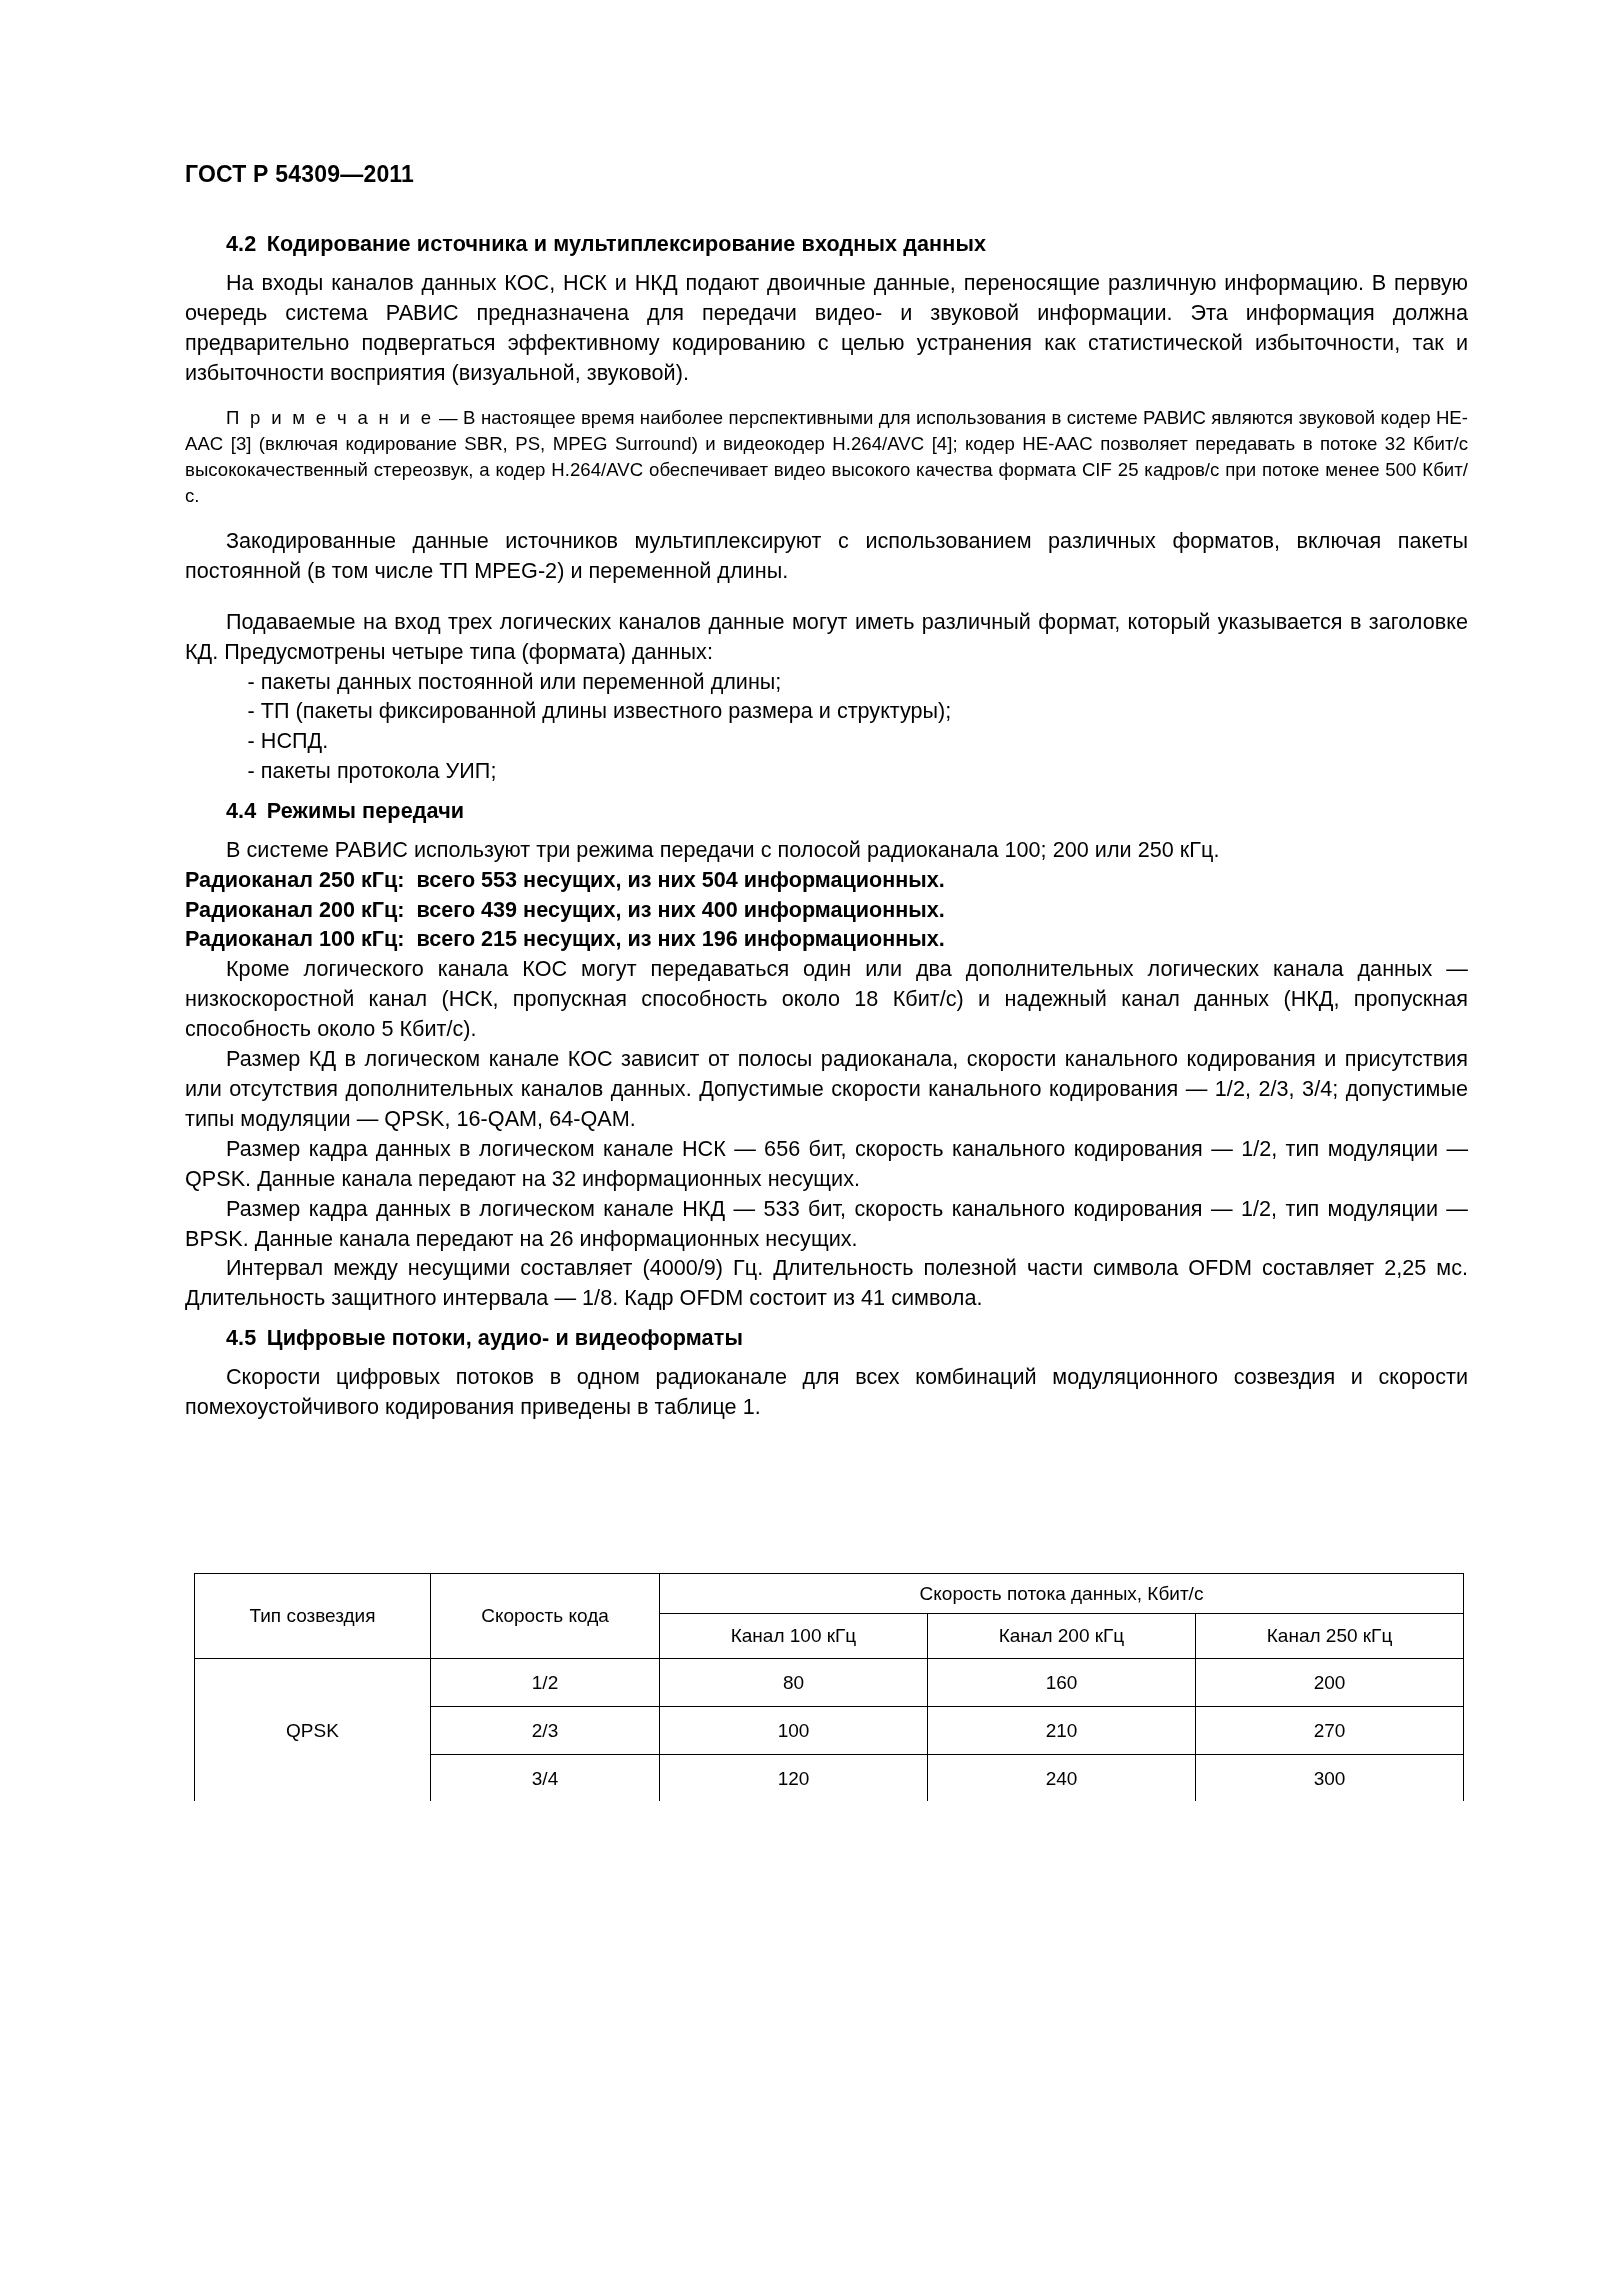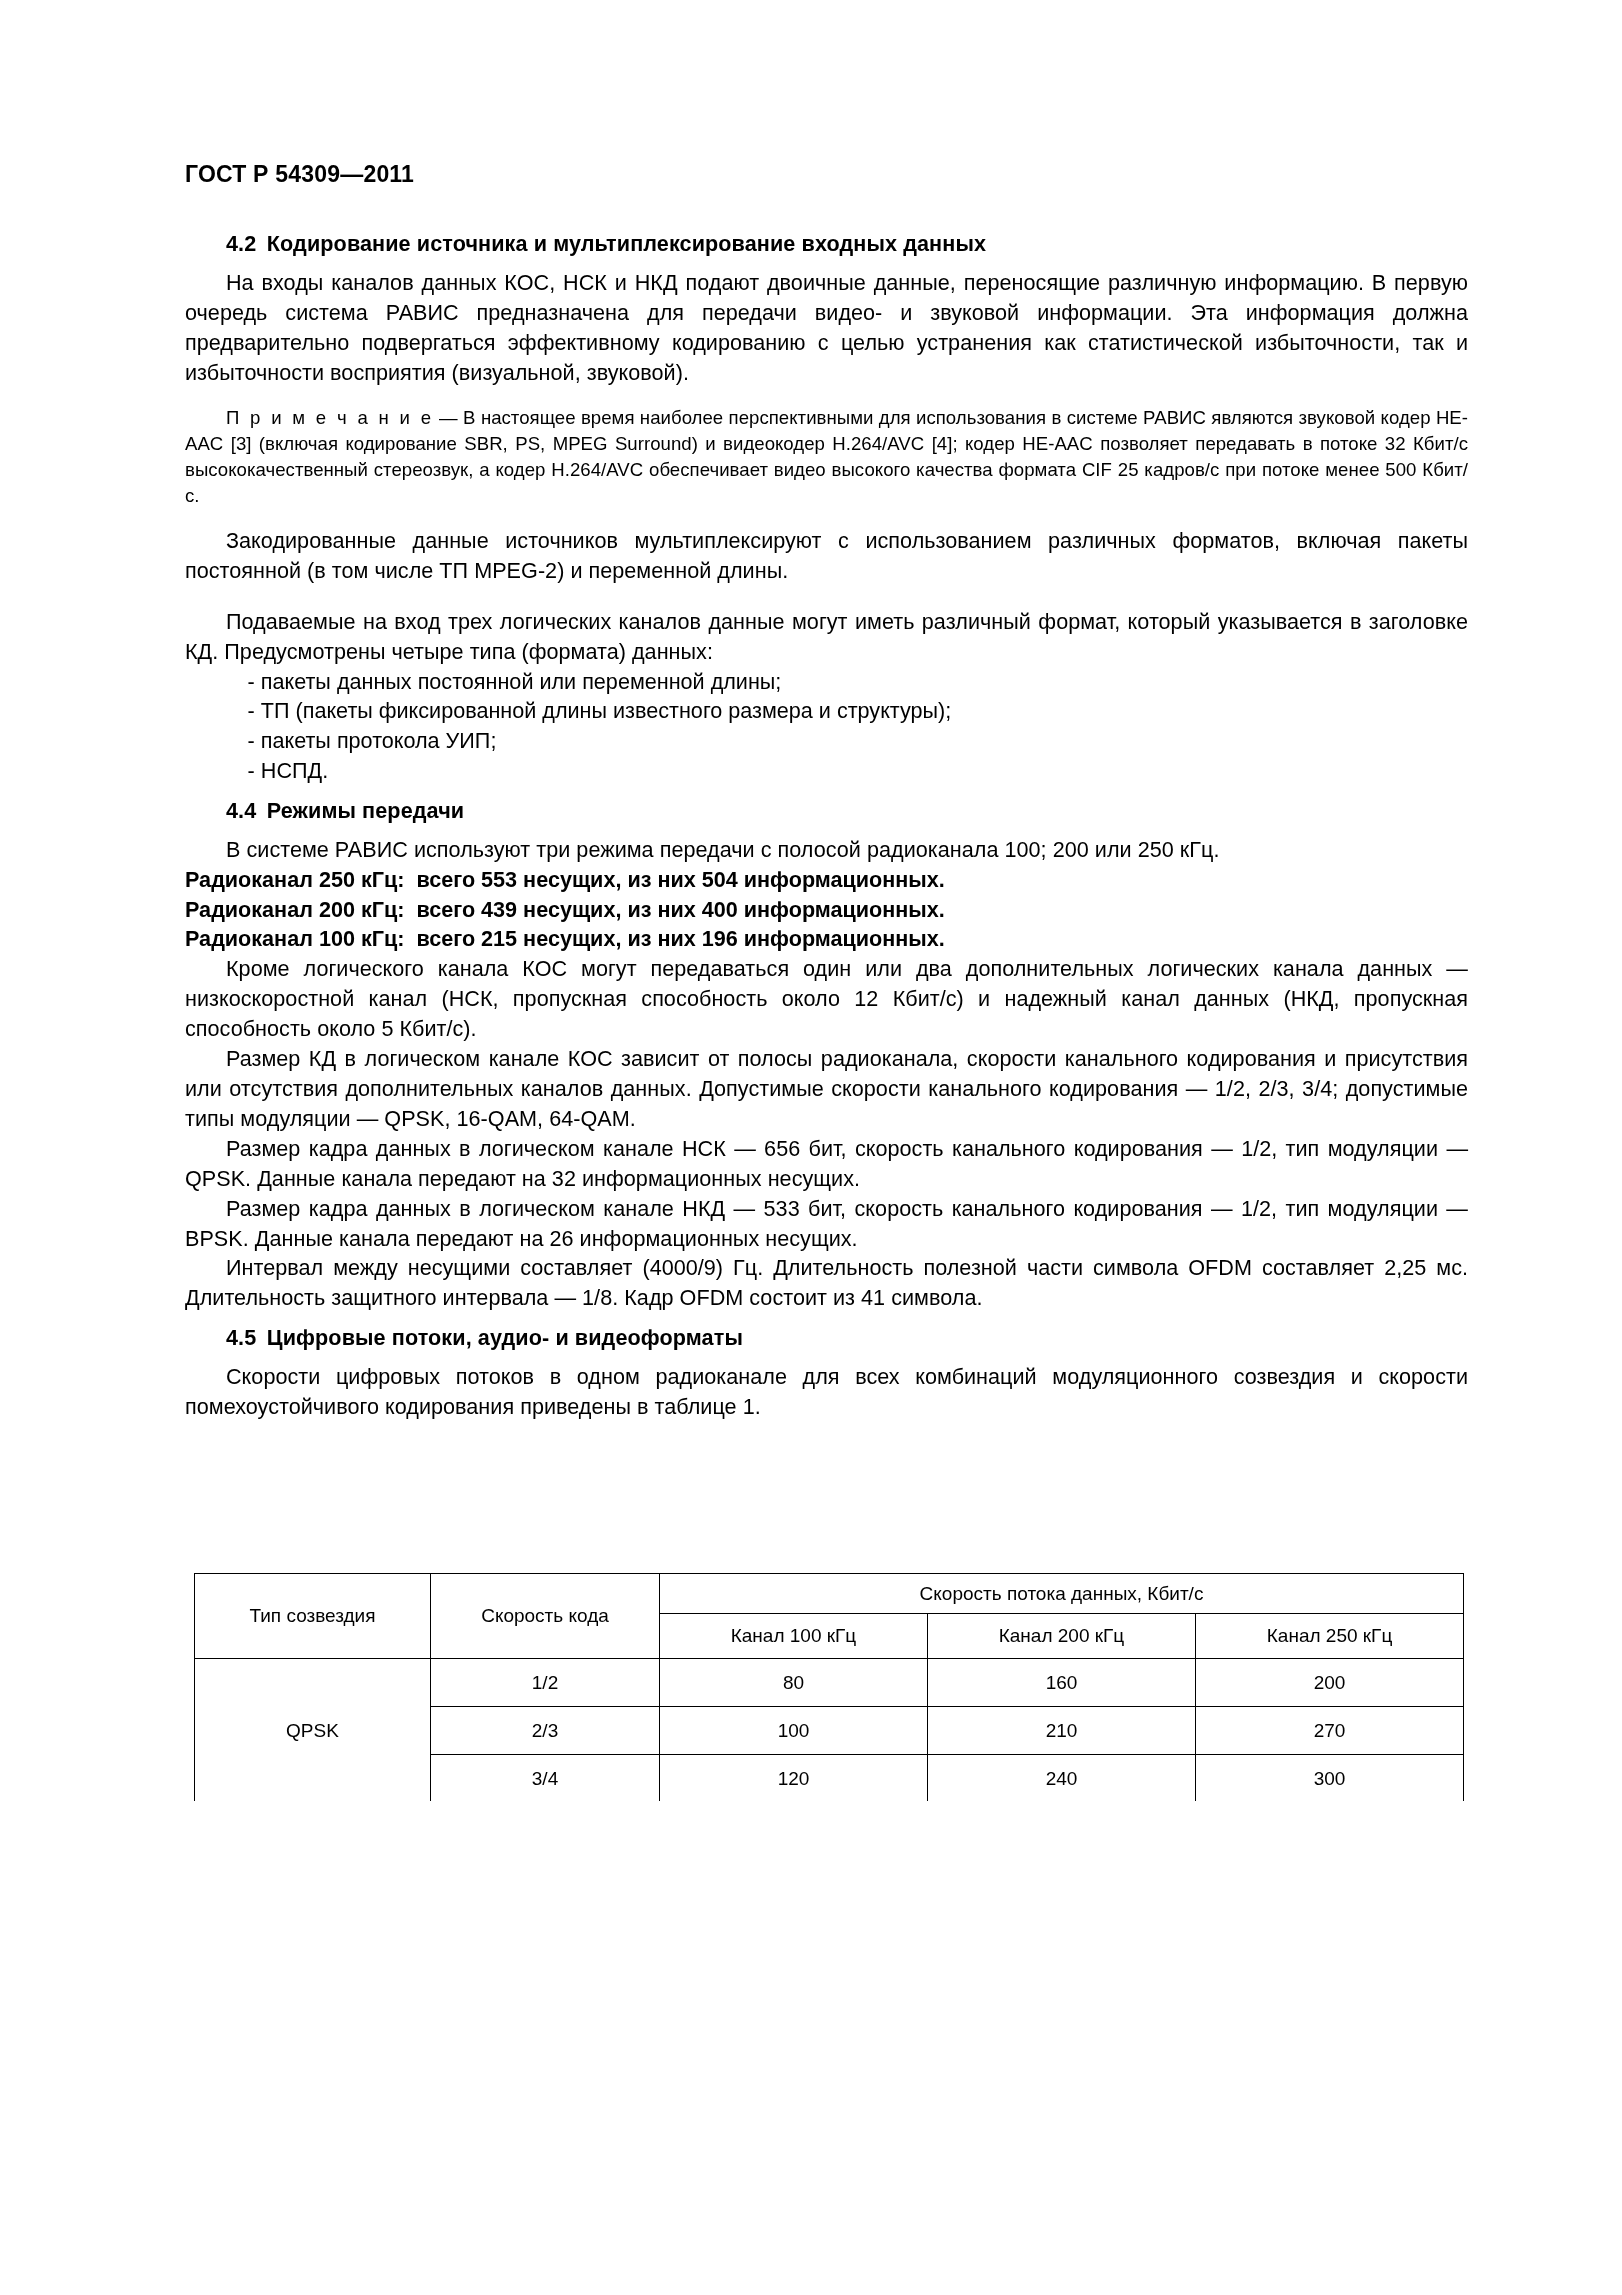--- a/index.html
+++ b/index.html
@@ -182,41 +182,41 @@
     <div class="gap-sm"></div>
 
 
     <div class="gap-sm"></div>
 
     <p class="para">Подаваемые на вход трех логических каналов данные могут иметь различный формат, который указывается в заголовке КД. Предусмотрены четыре типа (формата) данных:</p>
 
     <ul class="dash-list">
       <li>- пакеты данных постоянной или переменной длины;</li>
       <li>- ТП (пакеты фиксированной длины известного размера и структуры);</li>
+      <li>- НСПД.</li>
       <li>- пакеты протокола УИП;</li>
-      <li>- НСПД.</li>
     </ul>
 
     <div class="gap-sm"></div>
 
     <h3 class="section-title">
       <span class="num">4.4</span><span>Режимы передачи</span>
     </h3>
 
     <div class="gap-sm"></div>
 
     <p class="para">В системе РАВИС используют три режима передачи с полосой радиоканала 100; 200 или 250 кГц.</p>
 
     <div class="mode-lines">
       <span class="mode-line">Радиоканал 250 кГц:  всего 553 несущих, из них 504 информационных.</span>
       <span class="mode-line">Радиоканал 200 кГц:  всего 439 несущих, из них 400 информационных.</span>
       <span class="mode-line">Радиоканал 100 кГц:  всего 215 несущих, из них 196 информационных.</span>
     </div>
 
-    <p class="para">Кроме логического канала КОС могут передаваться один или два дополнительных логических канала данных — низкоскоростной канал (НСК, пропускная способность около 12 Кбит/с) и надежный канал данных (НКД, пропускная способность около 5 Кбит/с).</p>
+    <p class="para">Кроме логического канала КОС могут передаваться один или два дополнительных логических канала данных — низкоскоростной канал (НСК, пропускная способность около 18 Кбит/с) и надежный канал данных (НКД, пропускная способность около 5 Кбит/с).</p>
 
     <p class="para">Размер КД в логическом канале КОС зависит от полосы радиоканала, скорости канального кодирования и присутствия или отсутствия дополнительных каналов данных. Допустимые скорости канального кодирования — 1/2, 2/3, 3/4; допустимые типы модуляции — QPSK, 16-QAM, 64-QAM.</p>
 
     <p class="para">Размер кадра данных в логическом канале НСК — 656 бит, скорость канального кодирования — 1/2, тип модуляции — QPSK. Данные канала передают на 32 информационных несущих.</p>
 
     <p class="para">Размер кадра данных в логическом канале НКД — 533 бит, скорость канального кодирования — 1/2, тип модуляции — BPSK. Данные канала передают на 26 информационных несущих.</p>
 
     <p class="para">Интервал между несущими составляет (4000/9) Гц. Длительность полезной части символа OFDM составляет 2,25 мс. Длительность защитного интервала — 1/8. Кадр OFDM состоит из 41 символа.</p>
 
     <div class="gap-sm"></div>

